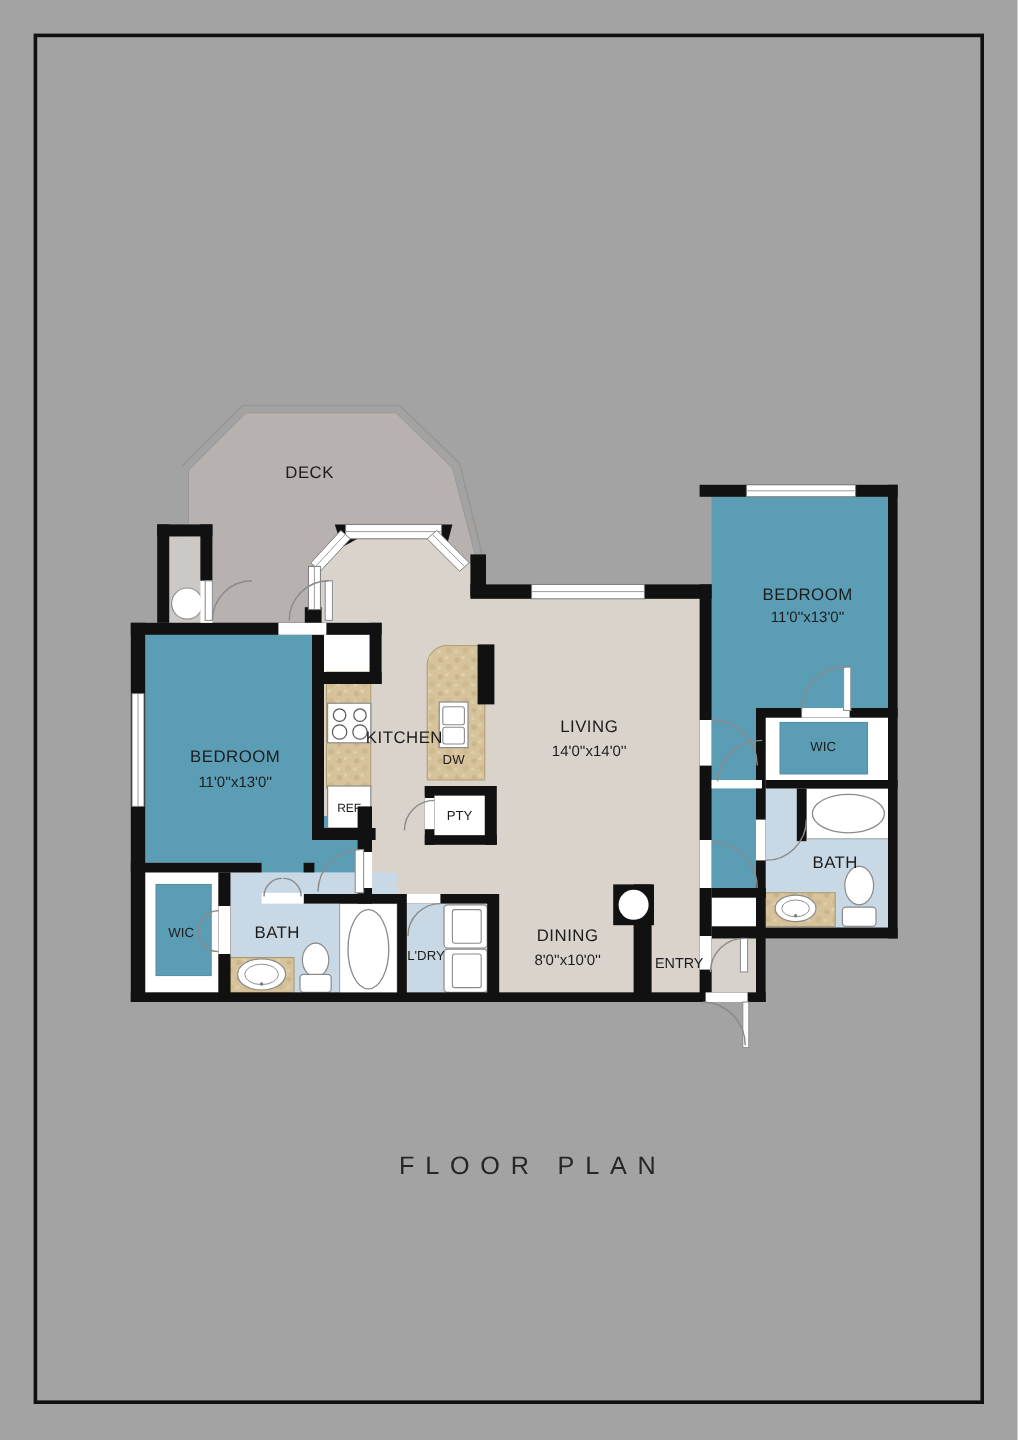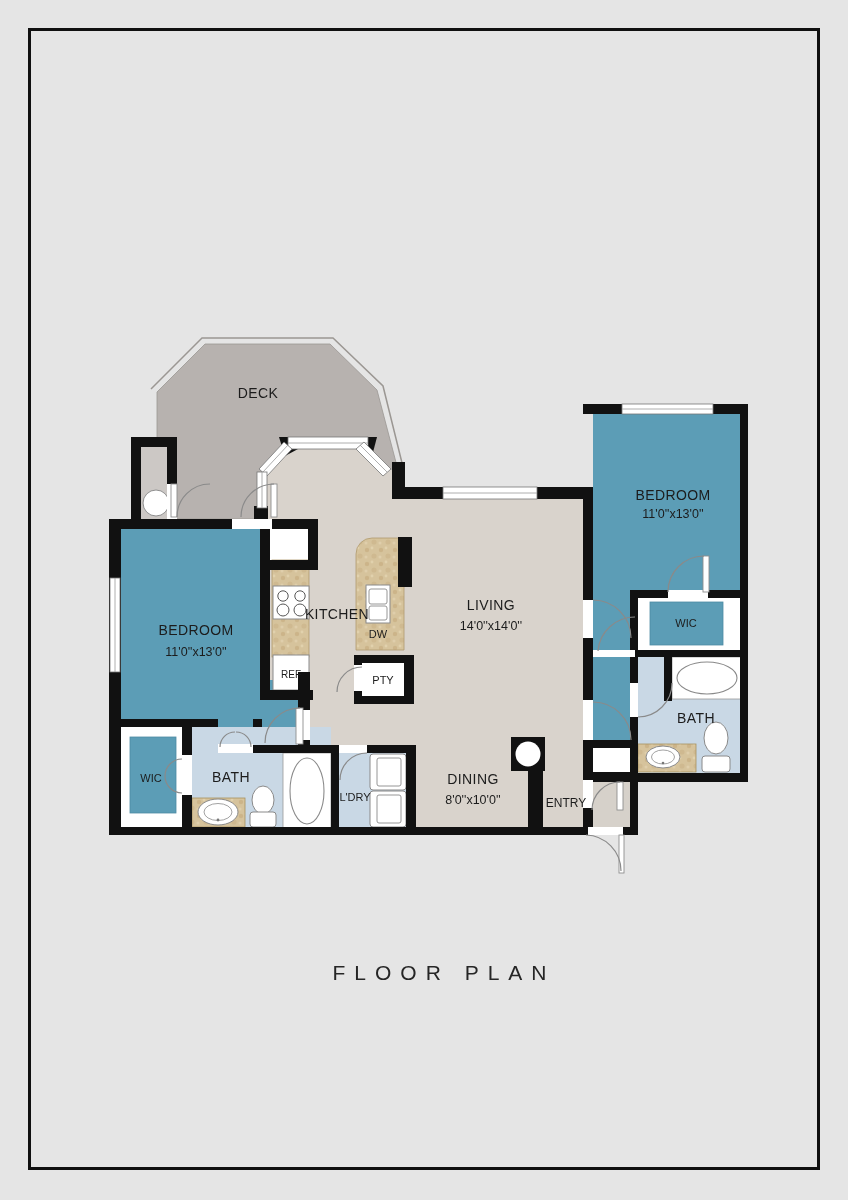--- a/index.html
+++ b/index.html
@@ -1,16 +1,16 @@
 <!DOCTYPE html>
 <html><head>
 <meta charset="utf-8">
 <style>
   html,body{margin:0;padding:0;background:#ffffff;}
-  .page{position:relative;width:848px;height:1200px;background:#e5e5e5;overflow:hidden;
+  .page{position:relative;width:848px;height:1200px;background:#a3a3a3;overflow:hidden;
         font-family:"Liberation Sans", sans-serif;}
   svg{position:absolute;left:0;top:0;}
   text{font-family:"Liberation Sans", sans-serif;fill:#1c1c1c;}
   .room-label{font-size:14px;letter-spacing:.4px;}
   .dim-label{font-size:12.5px;}
   .small-label{font-size:11px;}
   .tiny-label{font-size:10px;}
   .title-label{font-size:21px;letter-spacing:9px;fill:#262626;}
 </style>
 </head>

